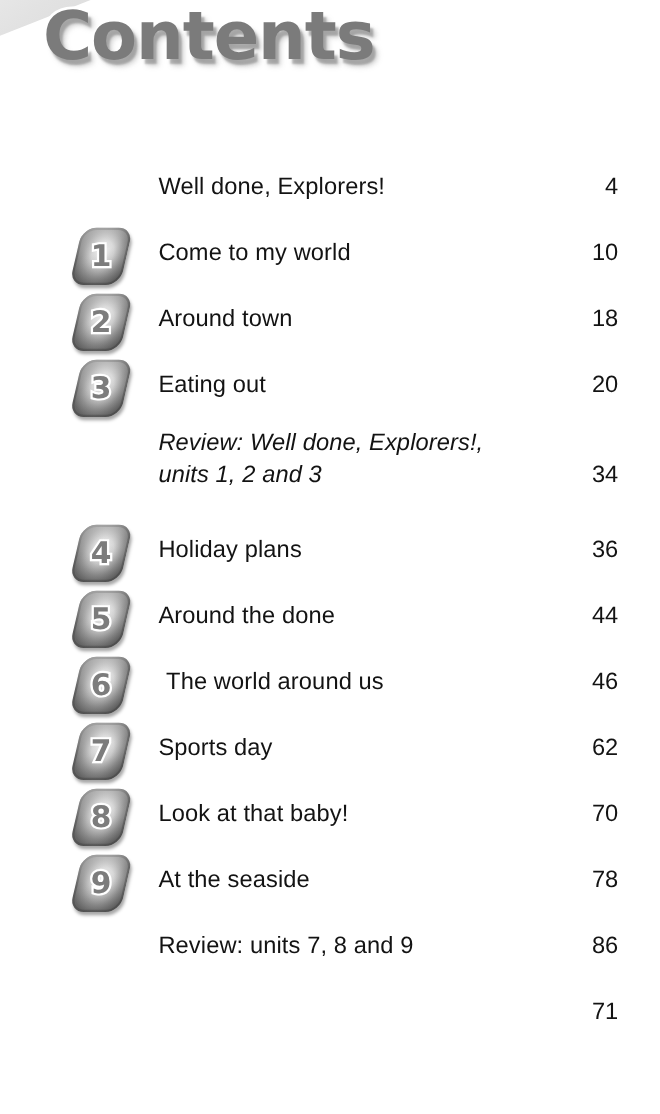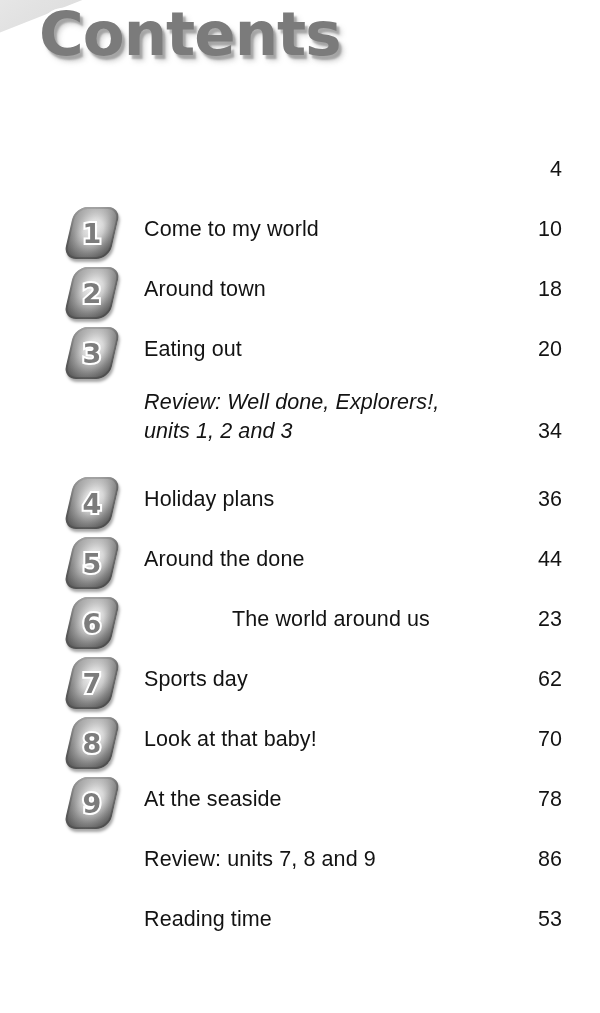--- a/index.html
+++ b/index.html
@@ -122,21 +122,21 @@
   .toc-title {
     position: absolute;
     left: 144px;
     top: 12px;
     width: 360px;
     font-size: 21.5px;
     line-height: 29px;
     color: #131313;
     letter-spacing: 0.1px;
   }
-  .toc-title.indent { left: 151px; text-align: center; }
+  .toc-title.indent { left: 151px; }
   .toc-title.two-line { top: 5px; font-style: italic; }
 
   .toc-page {
     position: absolute;
     right: 38px;
     top: 12px;
     font-size: 21.5px;
     line-height: 29px;
     color: #131313;
     text-align: right;
@@ -146,20 +146,21 @@
 </head>
 <body>
 
 <div id="title-banner"></div>
 <div id="title-banner-cut"></div>
 <div id="page-title">Contents</div>
 
 <div id="contents-list">
     <div class="toc-row">
       <div class="row-inner">
+        <div class="toc-title">Well done, Explorers!</div>
         <div class="toc-page">4</div>
       </div>
     </div>
     <div class="toc-row">
       <div class="row-inner">
         <div class="unit-badge">
           <div class="unit-badge-num">1</div>
         </div>
         <div class="toc-title">Come to my world</div>
         <div class="toc-page">10</div>
@@ -209,21 +210,21 @@
         <div class="toc-title">Around the done</div>
         <div class="toc-page">44</div>
       </div>
     </div>
     <div class="toc-row">
       <div class="row-inner">
         <div class="unit-badge">
           <div class="unit-badge-num">6</div>
         </div>
         <div class="toc-title indent">The world around us</div>
-        <div class="toc-page">23</div>
+        <div class="toc-page">46</div>
       </div>
     </div>
     <div class="toc-row">
       <div class="row-inner">
         <div class="unit-badge">
           <div class="unit-badge-num">7</div>
         </div>
         <div class="toc-title">Sports day</div>
         <div class="toc-page">62</div>
       </div>
@@ -247,17 +248,16 @@
       </div>
     </div>
     <div class="toc-row">
       <div class="row-inner">
         <div class="toc-title">Review: units 7, 8 and 9</div>
         <div class="toc-page">86</div>
       </div>
     </div>
     <div class="toc-row">
       <div class="row-inner">
-        <div class="toc-title">Reading time</div>
-        <div class="toc-page">53</div>
+        <div class="toc-page">71</div>
       </div>
     </div>
   </div>
 
 </body></html>

